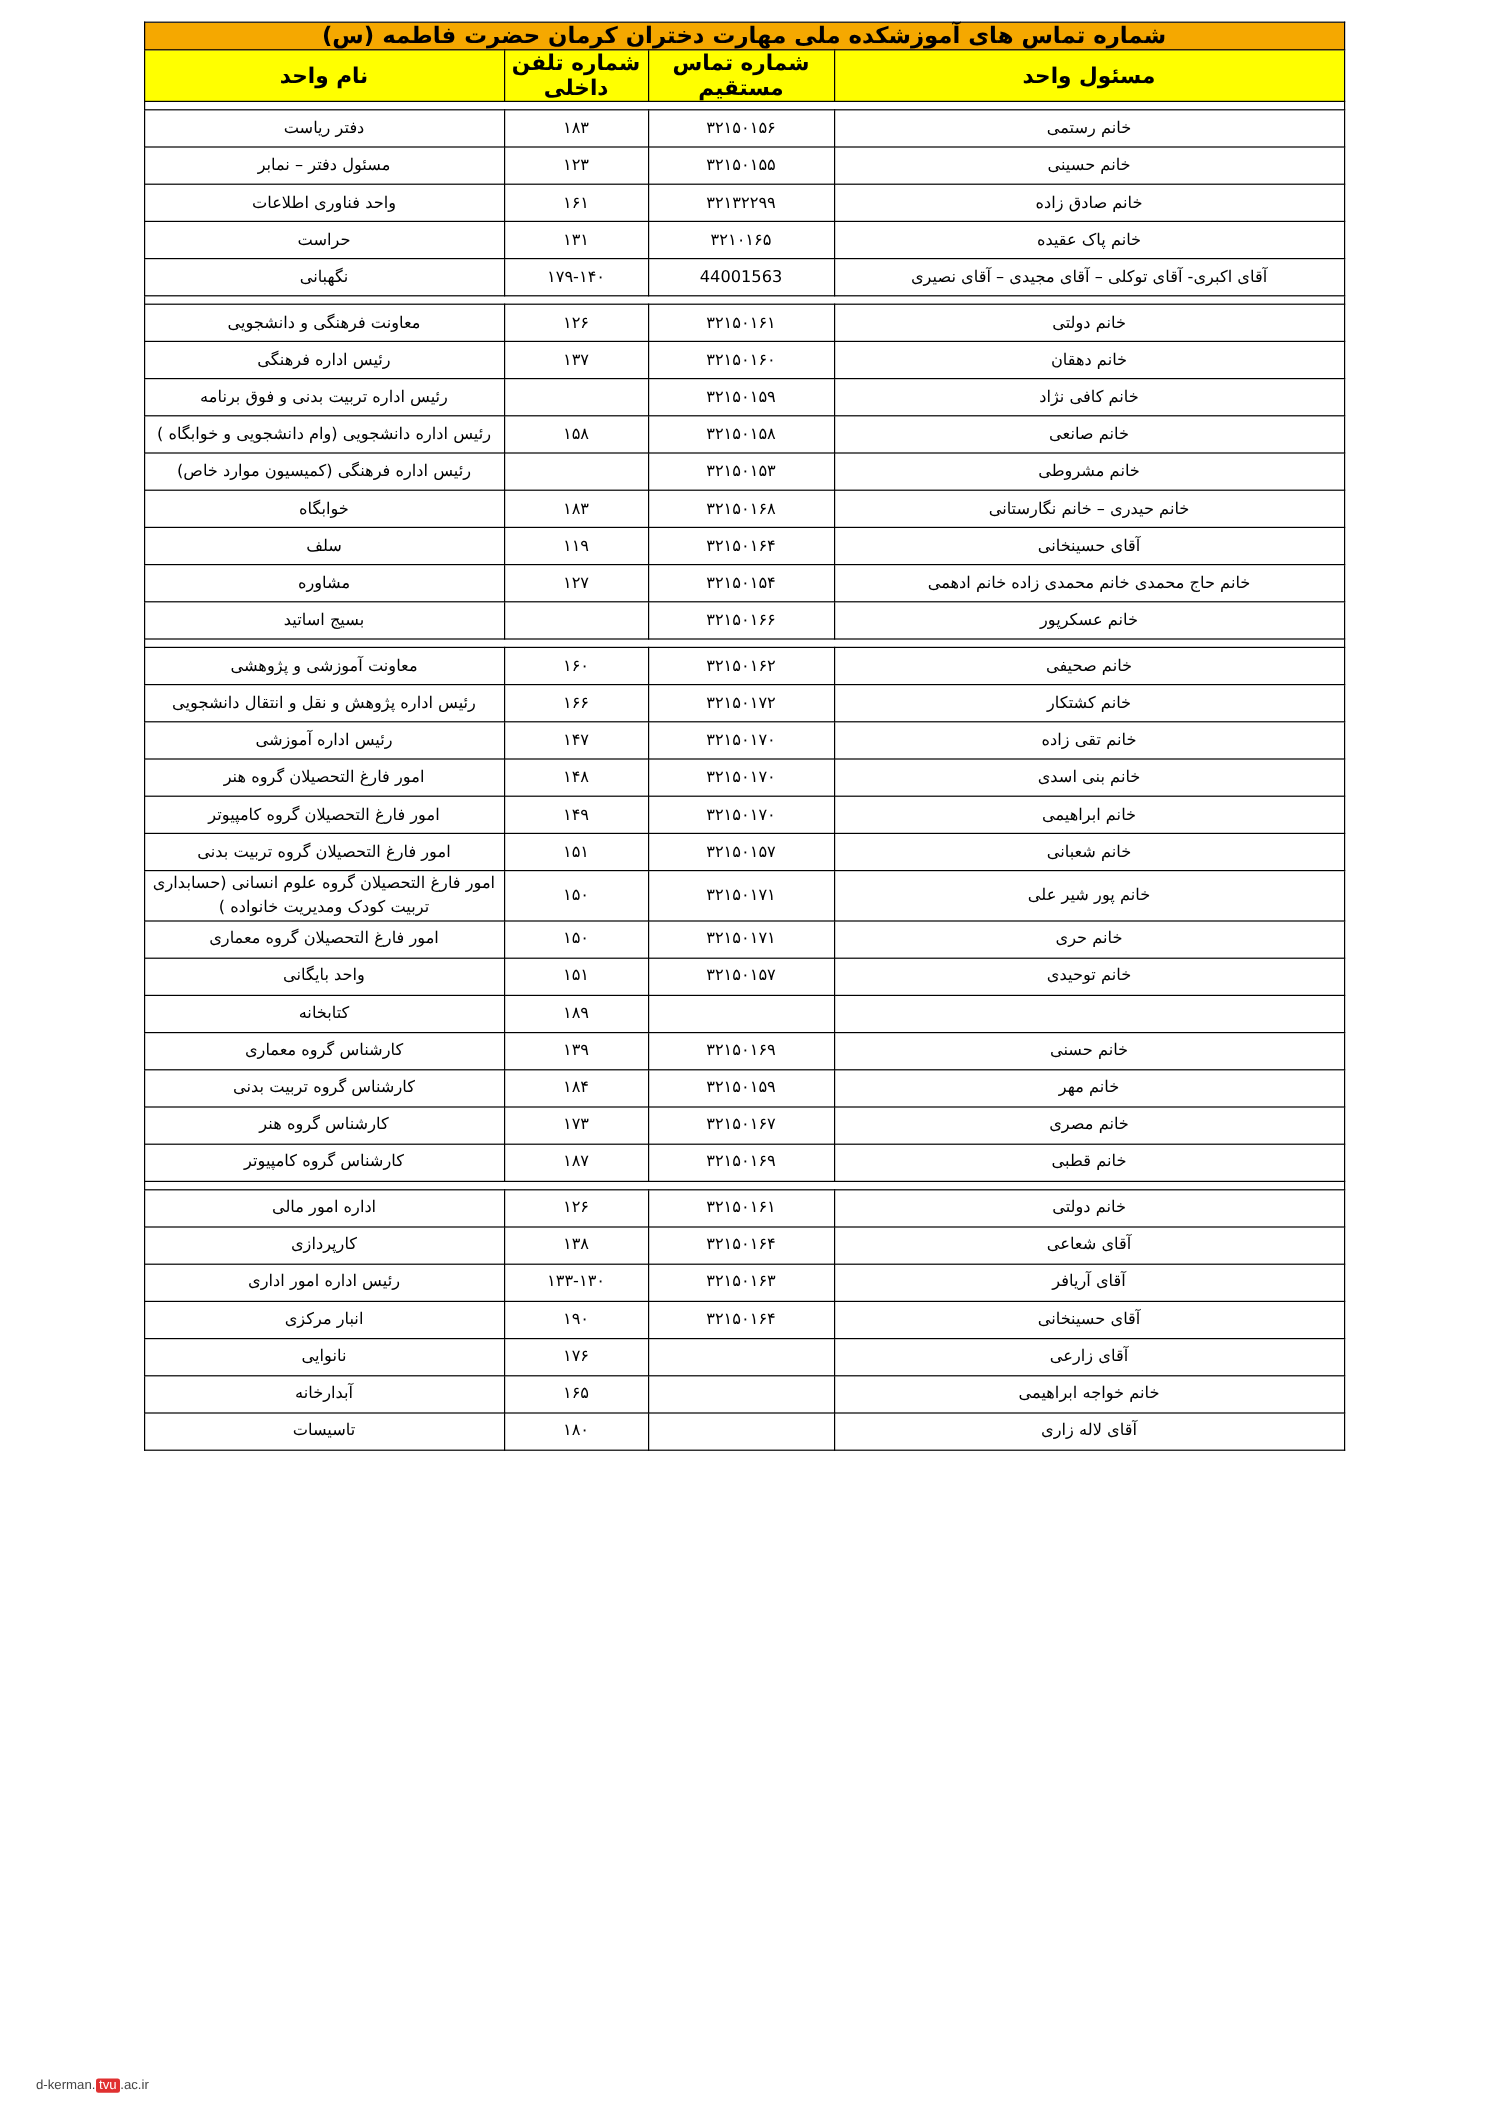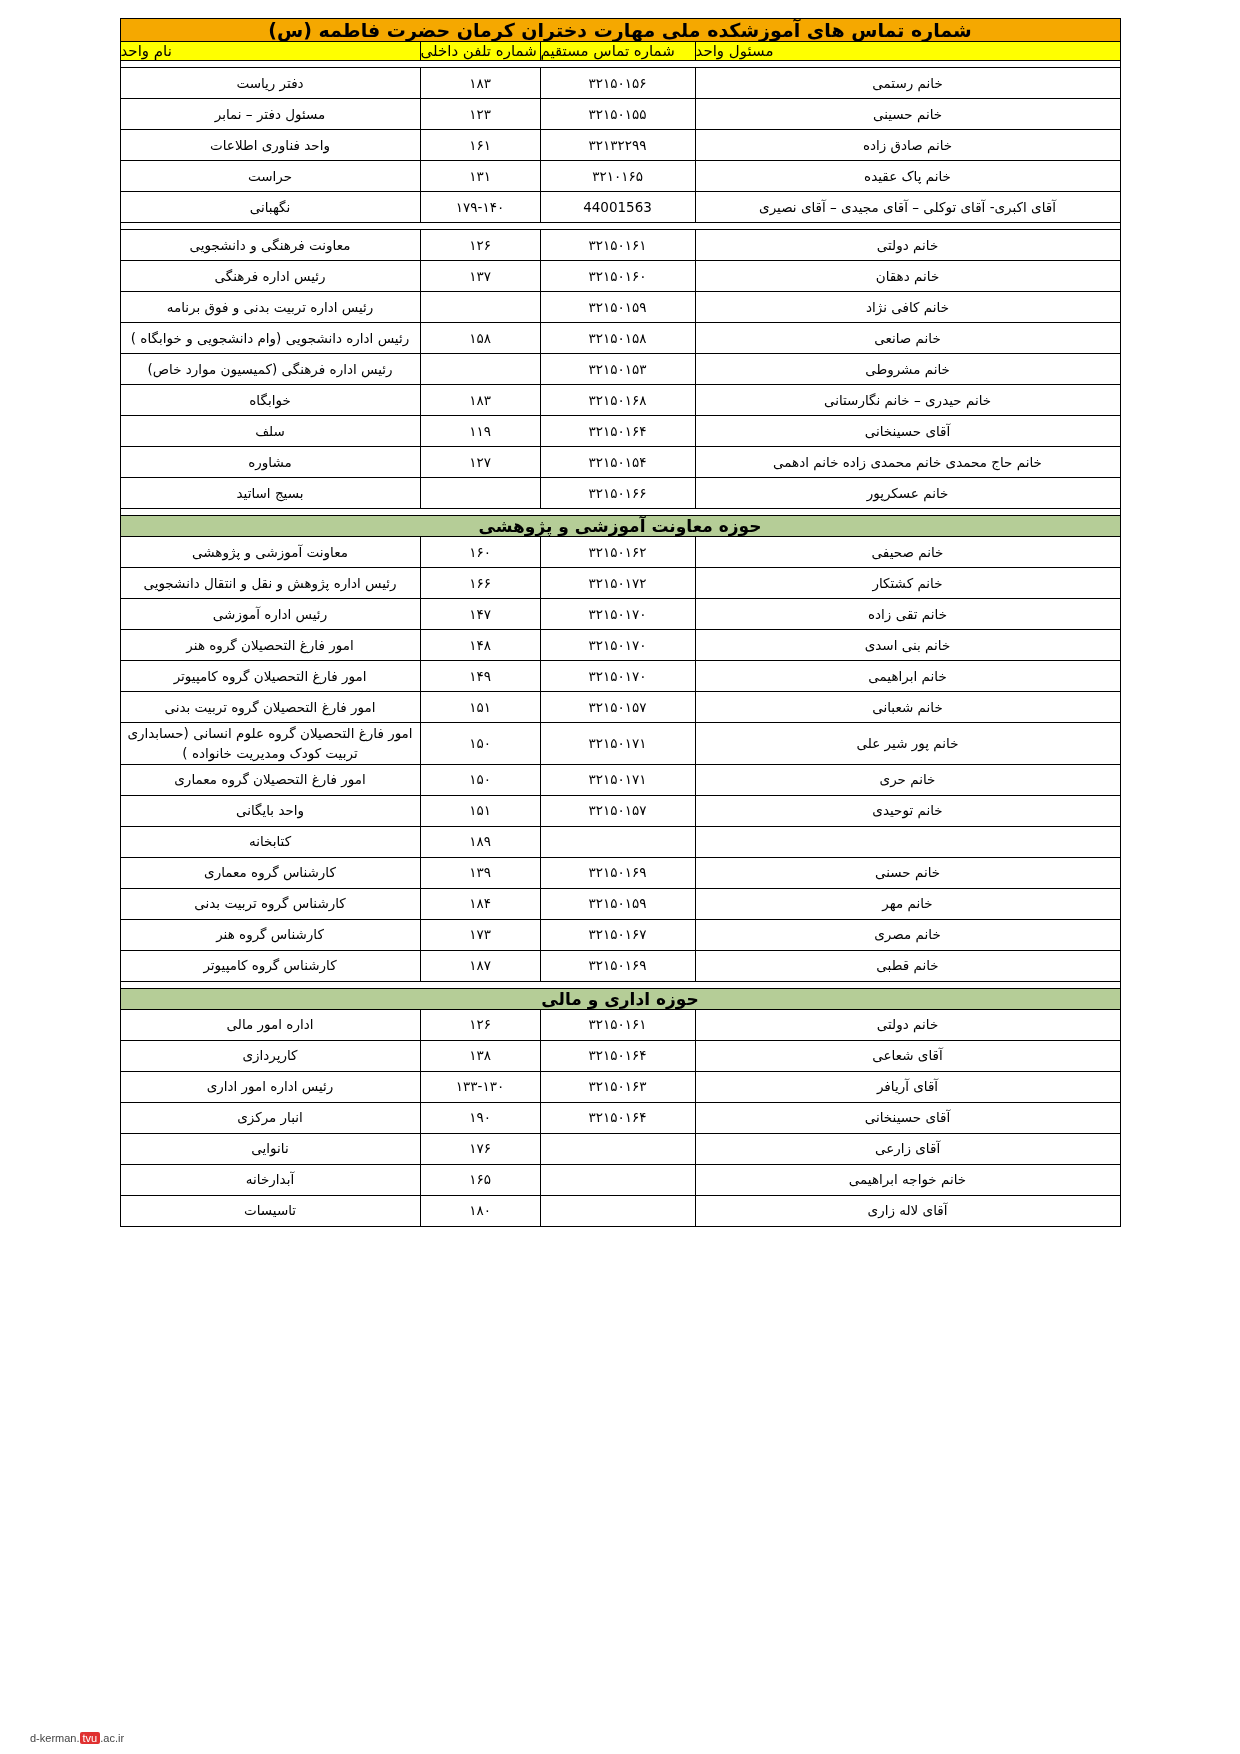--- a/index.html
+++ b/index.html
@@ -37,23 +37,23 @@
     border: 2px solid #000;
     text-align: center;
     font-weight: bold;
     font-size: 19px;
     padding: 11px 6px 13px 6px;
     letter-spacing: 0;
   }
   .head-row td {
     background: #ffff00;
     border: 2px solid #000;
-    text-align: left;
-    font-weight: normal;
-    font-size: 15px;
+    text-align: center;
+    font-weight: bold;
+    font-size: 18px;
     padding: 7px 4px 9px 4px;
   }
   .section-row td {
     background: #b5cd97;
     border: 2px solid #000;
     text-align: center;
     font-weight: bold;
     font-size: 17px;
     padding: 9px 6px 11px 6px;
   }
@@ -210,23 +210,20 @@
         </tr>
         <tr class="data-row">
           <td class="person">خانم عسکرپور</td>
           <td class="direct">۳۲۱۵۰۱۶۶</td>
           <td class="ext"></td>
           <td class="unit">بسیج اساتید</td>
         </tr>
         <tr class="spacer-row">
           <td colspan="4"></td>
         </tr>
-        <tr class="section-row">
-          <td colspan="4">حوزه معاونت آموزشی و پژوهشی</td>
-        </tr>
         <tr class="data-row">
           <td class="person">خانم صحیفی</td>
           <td class="direct">۳۲۱۵۰۱۶۲</td>
           <td class="ext">۱۶۰</td>
           <td class="unit">معاونت آموزشی و پژوهشی</td>
         </tr>
         <tr class="data-row">
           <td class="person">خانم کشتکار</td>
           <td class="direct">۳۲۱۵۰۱۷۲</td>
           <td class="ext">۱۶۶</td>
@@ -299,23 +296,20 @@
           <td class="unit">کارشناس گروه هنر</td>
         </tr>
         <tr class="data-row">
           <td class="person">خانم قطبی</td>
           <td class="direct">۳۲۱۵۰۱۶۹</td>
           <td class="ext">۱۸۷</td>
           <td class="unit">کارشناس گروه  کامپیوتر</td>
         </tr>
         <tr class="spacer-row">
           <td colspan="4"></td>
-        </tr>
-        <tr class="section-row">
-          <td colspan="4">حوزه اداری و مالی</td>
         </tr>
         <tr class="data-row">
           <td class="person">خانم دولتی</td>
           <td class="direct">۳۲۱۵۰۱۶۱</td>
           <td class="ext">۱۲۶</td>
           <td class="unit">اداره امور مالی</td>
         </tr>
         <tr class="data-row">
           <td class="person">آقای شعاعی</td>
           <td class="direct">۳۲۱۵۰۱۶۴</td>

